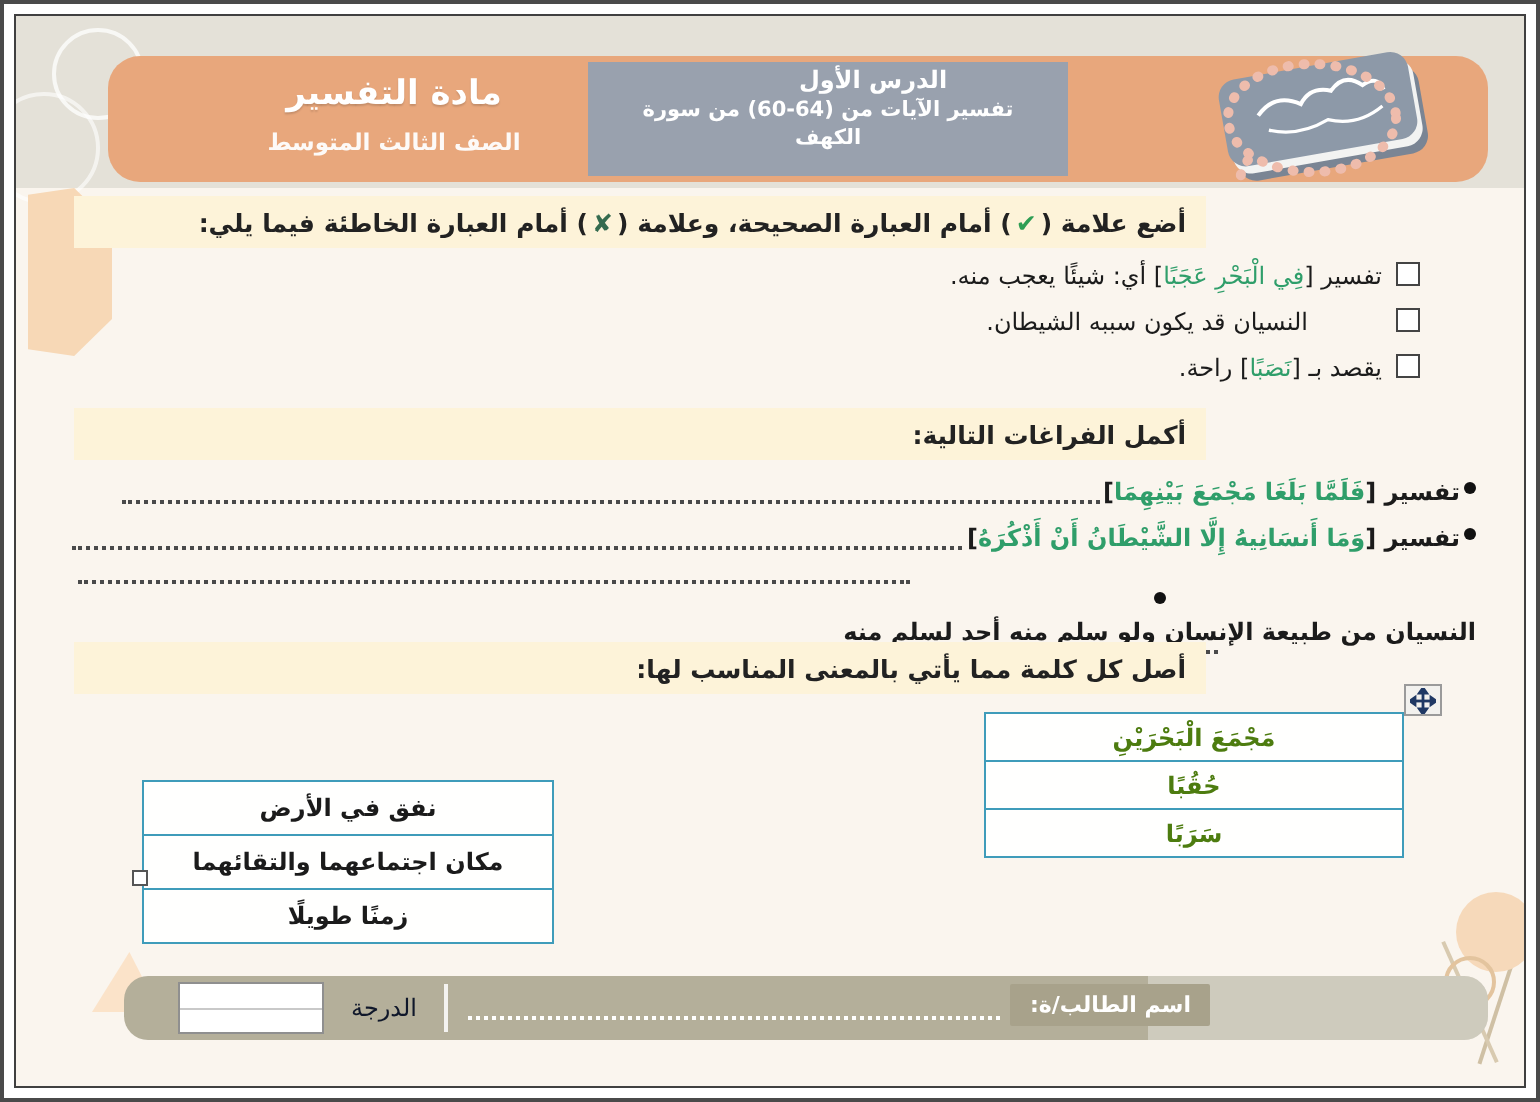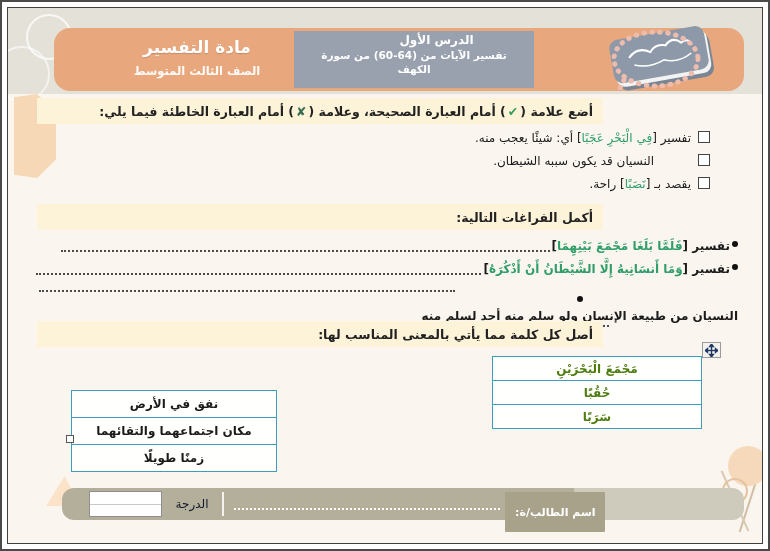--- a/index.html
+++ b/index.html
@@ -67,21 +67,21 @@
   .resize-handle { position:absolute; left:58px; top:427px; width:8px; height:8px; background:#fff; border:1.4px solid #555; }
 
   
   .footer-bar { position:absolute; left:54px; top:480px; width:682px; height:32px; background:#b4af9a; border-radius:12px; }
   .footer-right-light { position:absolute; right:0; top:0; width:170px; height:100%; background:rgba(255,255,255,.35); border-radius:0 12px 12px 0; }
   .grade-box { position:absolute; left:27px; top:3px; width:73px; height:26px; background:#fff; border:1px solid #8f8f8f; }
   .grade-box-divider { position:absolute; left:0; top:50%; width:100%; height:1px; background:#c9c9c9; }
   .grade-label { position:absolute; left:104px; top:0; width:52px; height:100%; display:flex; align-items:center; justify-content:center; color:#0f172a; font-size:12px; font-weight:normal; }
   .footer-divider { position:absolute; left:160px; top:4px; width:2px; height:24px; background:rgba(255,255,255,.85); }
   .name-dots { position:absolute; left:172px; top:20px; width:266px; border-bottom:2px dotted #ffffff; height:2px; }
-  .name-label { position:absolute; left:443px; top:4px; height:40px; display:flex; align-items:center; padding:0 10px; background:#a8a28b; border-radius:1px; color:#fff; font-size:11px; font-weight:bold; }
+  .name-label { position:absolute; left:443px; top:4px; height:21px; display:flex; align-items:center; padding:0 10px; background:#a8a28b; border-radius:1px; color:#fff; font-size:11px; font-weight:bold; }
 </style>
 </head>
 <body>
 
 <div class="outer">
   <div class="mid">
     <div class="page">
 
       <div class="top-strip">
         <div class="swirl1"></div>

